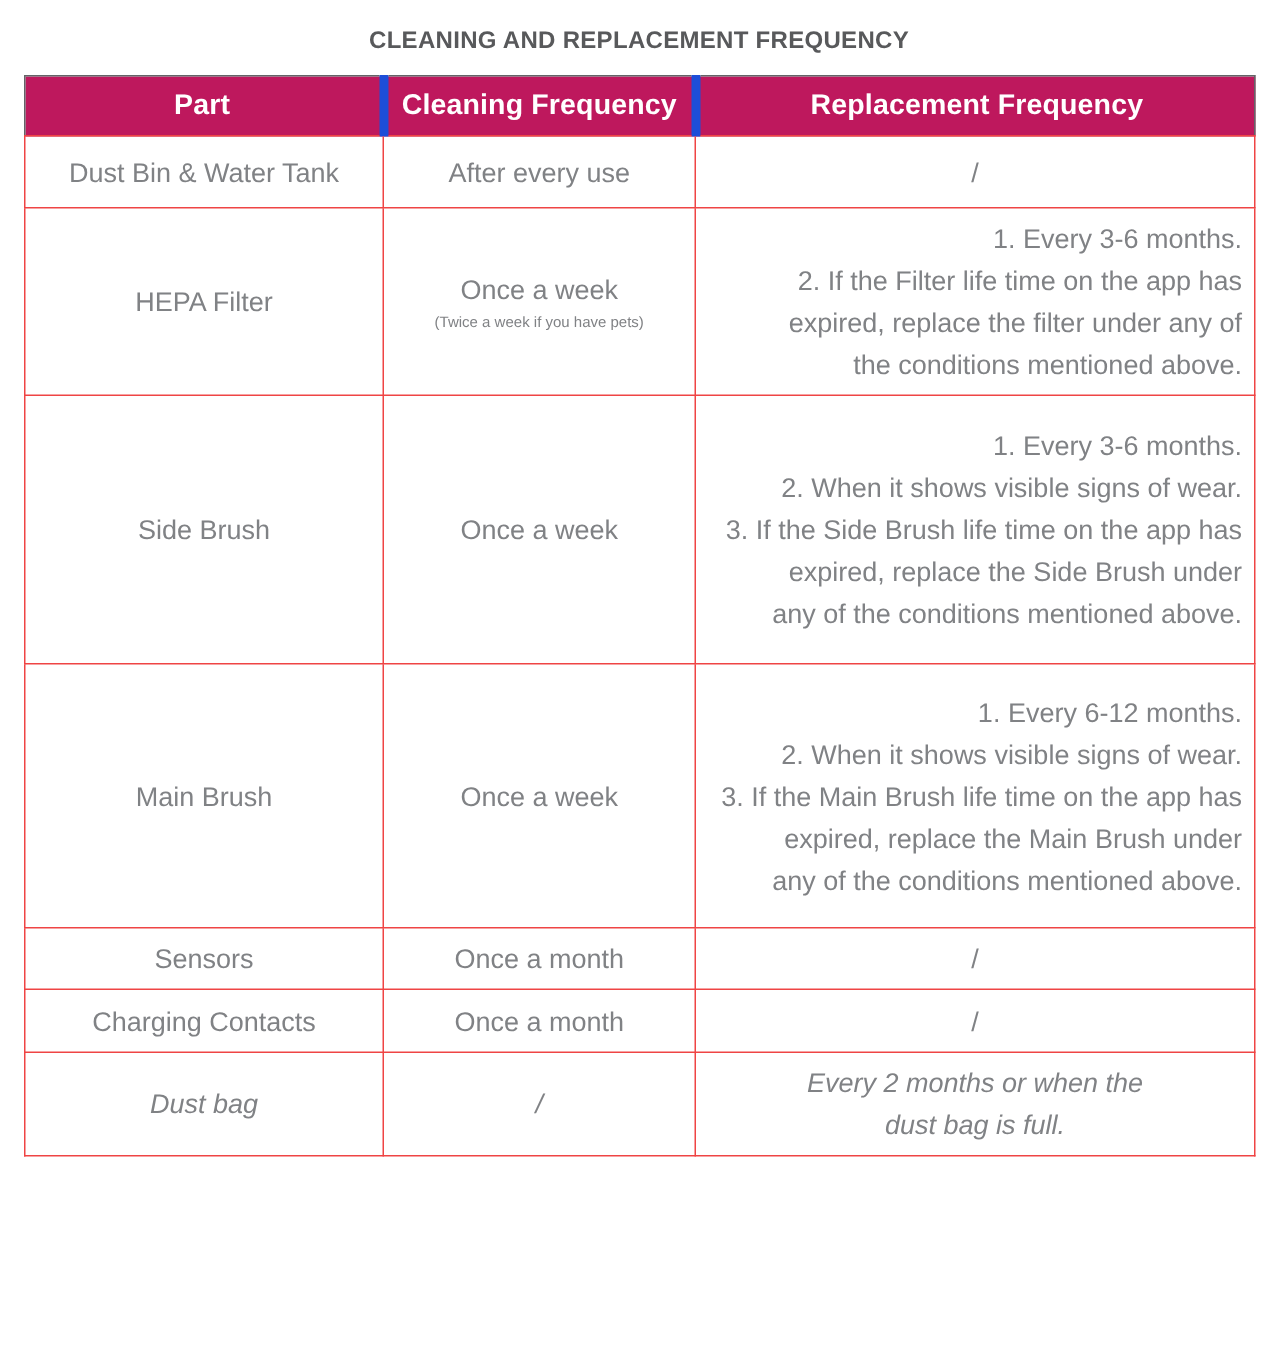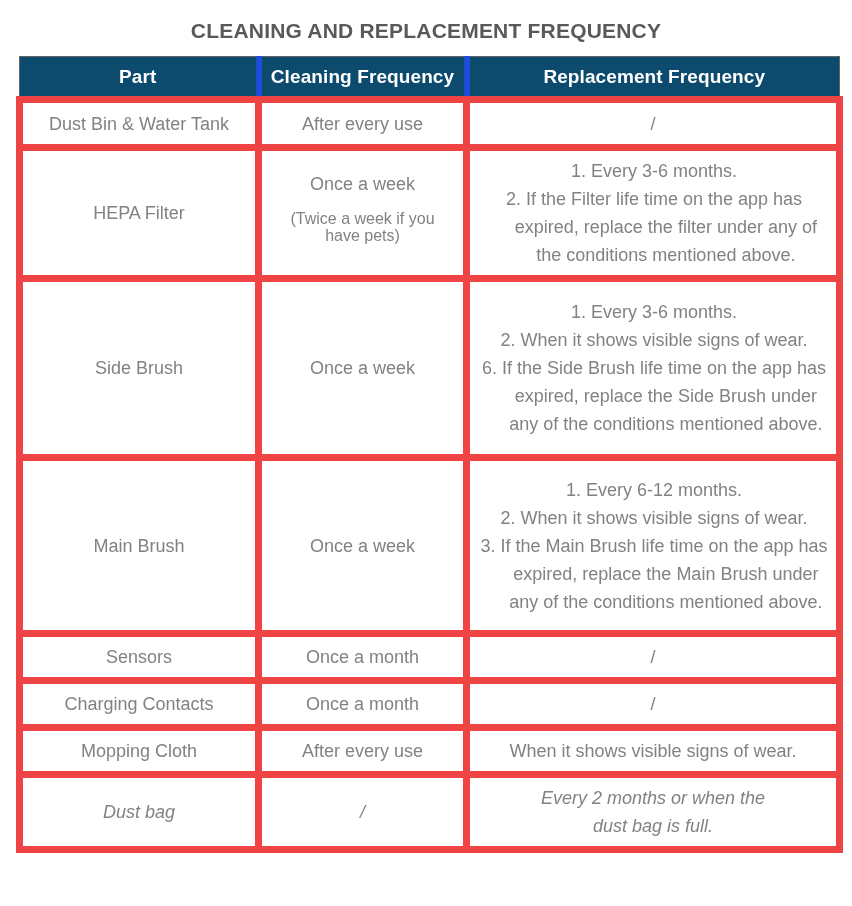--- a/index.html
+++ b/index.html
@@ -9,71 +9,71 @@
     font-family: "Liberation Sans", sans-serif;
   }
   body {
     width: 852px;
     height: 906px;
     overflow: hidden;
   }
   .page-title {
     text-align: center;
     padding-top: 19px;
-    font-size: 21px;
+    font-size: 16px;
     font-weight: bold;
     color: #58595b;
     letter-spacing: 0.2px;
   }
   table.freq-table {
     border-collapse: collapse;
     table-layout: fixed;
     width: 820px;
     margin: 13px 16px 0 16px;
     border: 1px solid #636468;
   }
   col.c-part { width: 239px; }
   col.c-clean { width: 208px; }
   col.c-repl { width: 373px; }
   th {
-    background: #0c4a6e;
+    background: #be185d;
     color: #ffffff;
     font-size: 19px;
     font-weight: bold;
     height: 39px;
     padding: 0 4px;
     border: none;
     letter-spacing: 0.1px;
     margin-top: 25px;
   }
   th + th {
     border-left: 6px solid #1d4ed8;
   }
   td {
-    border: 7px solid #ef4444;
+    border: 1px solid #ef4444;
     color: #808285;
     font-size: 18px;
     line-height: 28px;
     text-align: center;
     vertical-align: middle;
     padding: 6px 8px;
   }
   td.list-cell {
-    text-align: center;
+    text-align: right;
     padding: 6px 8px 6px 10px;
   }
   .list-item {
     text-indent: -1.32em;
     padding-left: 1.32em;
   }
   .note {
-    font-size: 16px;
+    font-size: 10px;
     line-height: 17px;
     max-width: 150px;
-    margin: 12px auto;
+    margin: 0 auto;
   }
   .narrow {
     max-width: 242px;
     margin: 0 auto;
   }
 </style>
 </head>
 <body>
 
 <div class="page-title">CLEANING AND REPLACEMENT FREQUENCY</div>
@@ -113,21 +113,21 @@
         </td>
       </tr>
       <tr style="height: 179px;">
         <td>Side Brush</td>
         <td>
           <div>Once a week</div>
         </td>
         <td class="list-cell">
           <div class="list-item">1. Every 3-6 months.</div>
           <div class="list-item">2. When it shows visible signs of wear.</div>
-          <div class="list-item">6. If the Side Brush life time on the app has expired, replace the Side Brush under any of the conditions mentioned above.</div>
+          <div class="list-item">3. If the Side Brush life time on the app has expired, replace the Side Brush under any of the conditions mentioned above.</div>
         </td>
       </tr>
       <tr style="height: 176px;">
         <td>Main Brush</td>
         <td>
           <div>Once a week</div>
         </td>
         <td class="list-cell">
           <div class="list-item">1. Every 6-12 months.</div>
           <div class="list-item">2. When it shows visible signs of wear.</div>
@@ -145,29 +145,20 @@
       </tr>
       <tr style="height: 42px;">
         <td>Charging Contacts</td>
         <td>
           <div>Once a month</div>
         </td>
         <td>
           <div>/</div>
         </td>
       </tr>
-      <tr style="height: 45px;">
-        <td>Mopping Cloth</td>
-        <td>
-          <div>After every use</div>
-        </td>
-        <td>
-          <div>When it shows visible signs of wear.</div>
-        </td>
-      </tr>
       <tr style="height: 62px; font-style: italic;">
         <td>Dust bag</td>
         <td>
           <div>/</div>
         </td>
         <td>
           <div class="narrow">Every 2 months or when the dust bag is full.</div>
         </td>
       </tr>
     </tbody>

